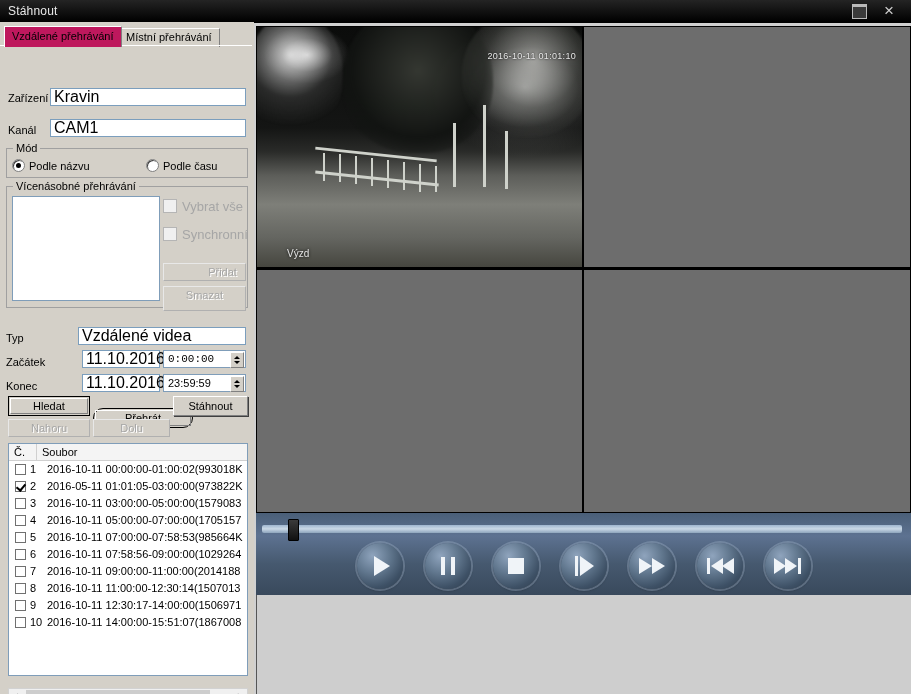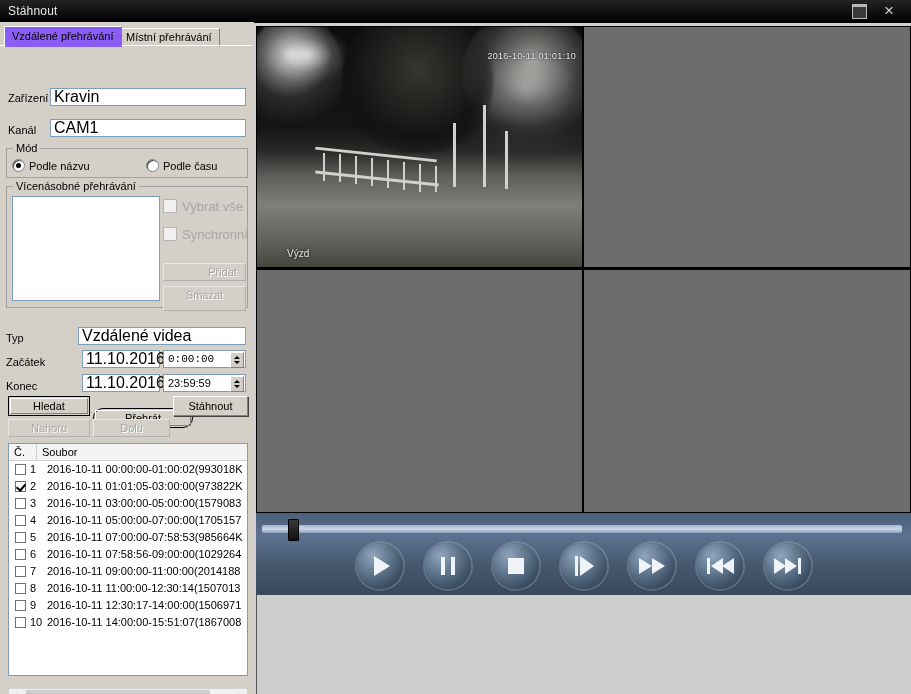--- a/index.html
+++ b/index.html
@@ -38,21 +38,21 @@
     position:absolute;left:0;top:22px;width:254px;height:672px;
     background:#d4d0c8;
   }
   .tabstrip{position:absolute;left:0;top:4px;width:254px;height:20px;}
   .tab{
     position:absolute;top:0;height:19px;line-height:19px;padding:0 7px;
     font-size:11px;background:#d4d0c8;
     border:1px solid #ffffff;border-right-color:#808080;border-bottom:none;
     cursor:default;white-space:nowrap;
   }
-  .tab.active{top:0;height:20px;line-height:19px;background:#8b5cf6;z-index:3;
+  .tab.active{top:0;height:20px;line-height:19px;background:#be185d;z-index:3;
     border-left-color:#fff;border-top-color:#fff;}
   .tab.inactive{top:2px;height:18px;line-height:17px;background:#d4d0c8;}
   .tabbody{
     position:absolute;left:0;top:23px;width:252px;height:645px;
     border-top:1px solid #fff;
   }
 
   .row-label{position:absolute;font-size:11px;}
   .combo{
     position:absolute;height:18px;background:#fff;
@@ -293,21 +293,21 @@
         </div>
         <div id="rows">
             <div class="trow">
               <span class="cell-chk"></span>
               <span class="cell-num">1</span>
               <span class="cell-file">2016-10-11 00:00:00-01:00:02(993018K</span>
             </div>
             <div class="trow">
               <span class="cell-chk on"></span>
               <span class="cell-num">2</span>
-              <span class="cell-file">2016-10-11 01:01:05-03:00:00(973822K</span>
+              <span class="cell-file">2016-05-11 01:01:05-03:00:00(973822K</span>
             </div>
             <div class="trow">
               <span class="cell-chk"></span>
               <span class="cell-num">3</span>
               <span class="cell-file">2016-10-11 03:00:00-05:00:00(1579083</span>
             </div>
             <div class="trow">
               <span class="cell-chk"></span>
               <span class="cell-num">4</span>
               <span class="cell-file">2016-10-11 05:00:00-07:00:00(1705157</span>

